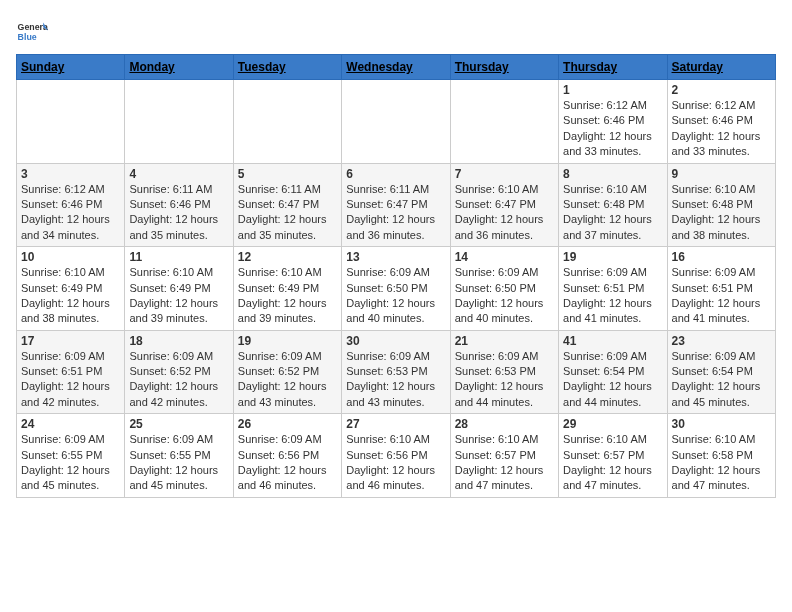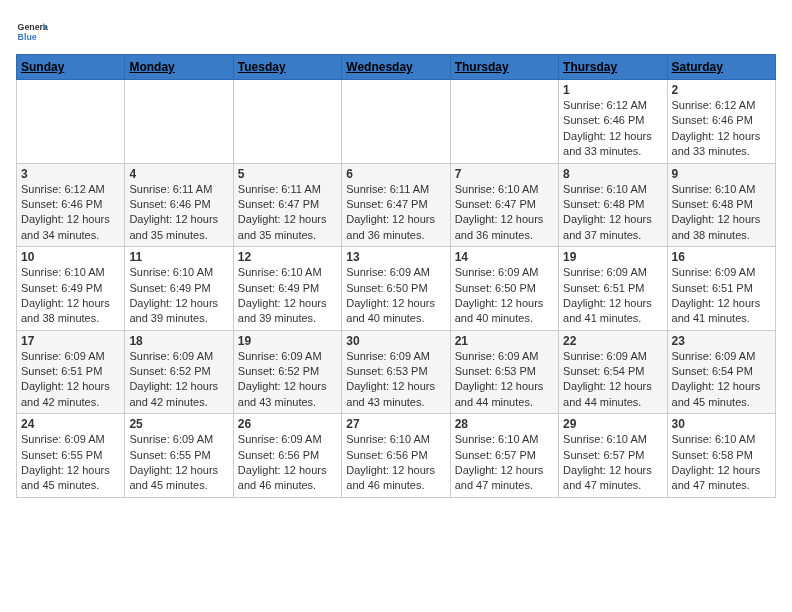--- a/index.html
+++ b/index.html
@@ -263,21 +263,21 @@
 and 43 minutes.</div>
         </td>
         <td>
           <span class="day-number">21</span>
           <div class="day-info" style="white-space: pre-line;">Sunrise: 6:09 AM
 Sunset: 6:53 PM
 Daylight: 12 hours
 and 44 minutes.</div>
         </td>
         <td>
-          <span class="day-number">22</span>
+          <span class="day-number">41</span>
           <div class="day-info" style="white-space: pre-line;">Sunrise: 6:09 AM
 Sunset: 6:54 PM
 Daylight: 12 hours
 and 44 minutes.</div>
         </td>
         <td>
           <span class="day-number">23</span>
           <div class="day-info" style="white-space: pre-line;">Sunrise: 6:09 AM
 Sunset: 6:54 PM
 Daylight: 12 hours

